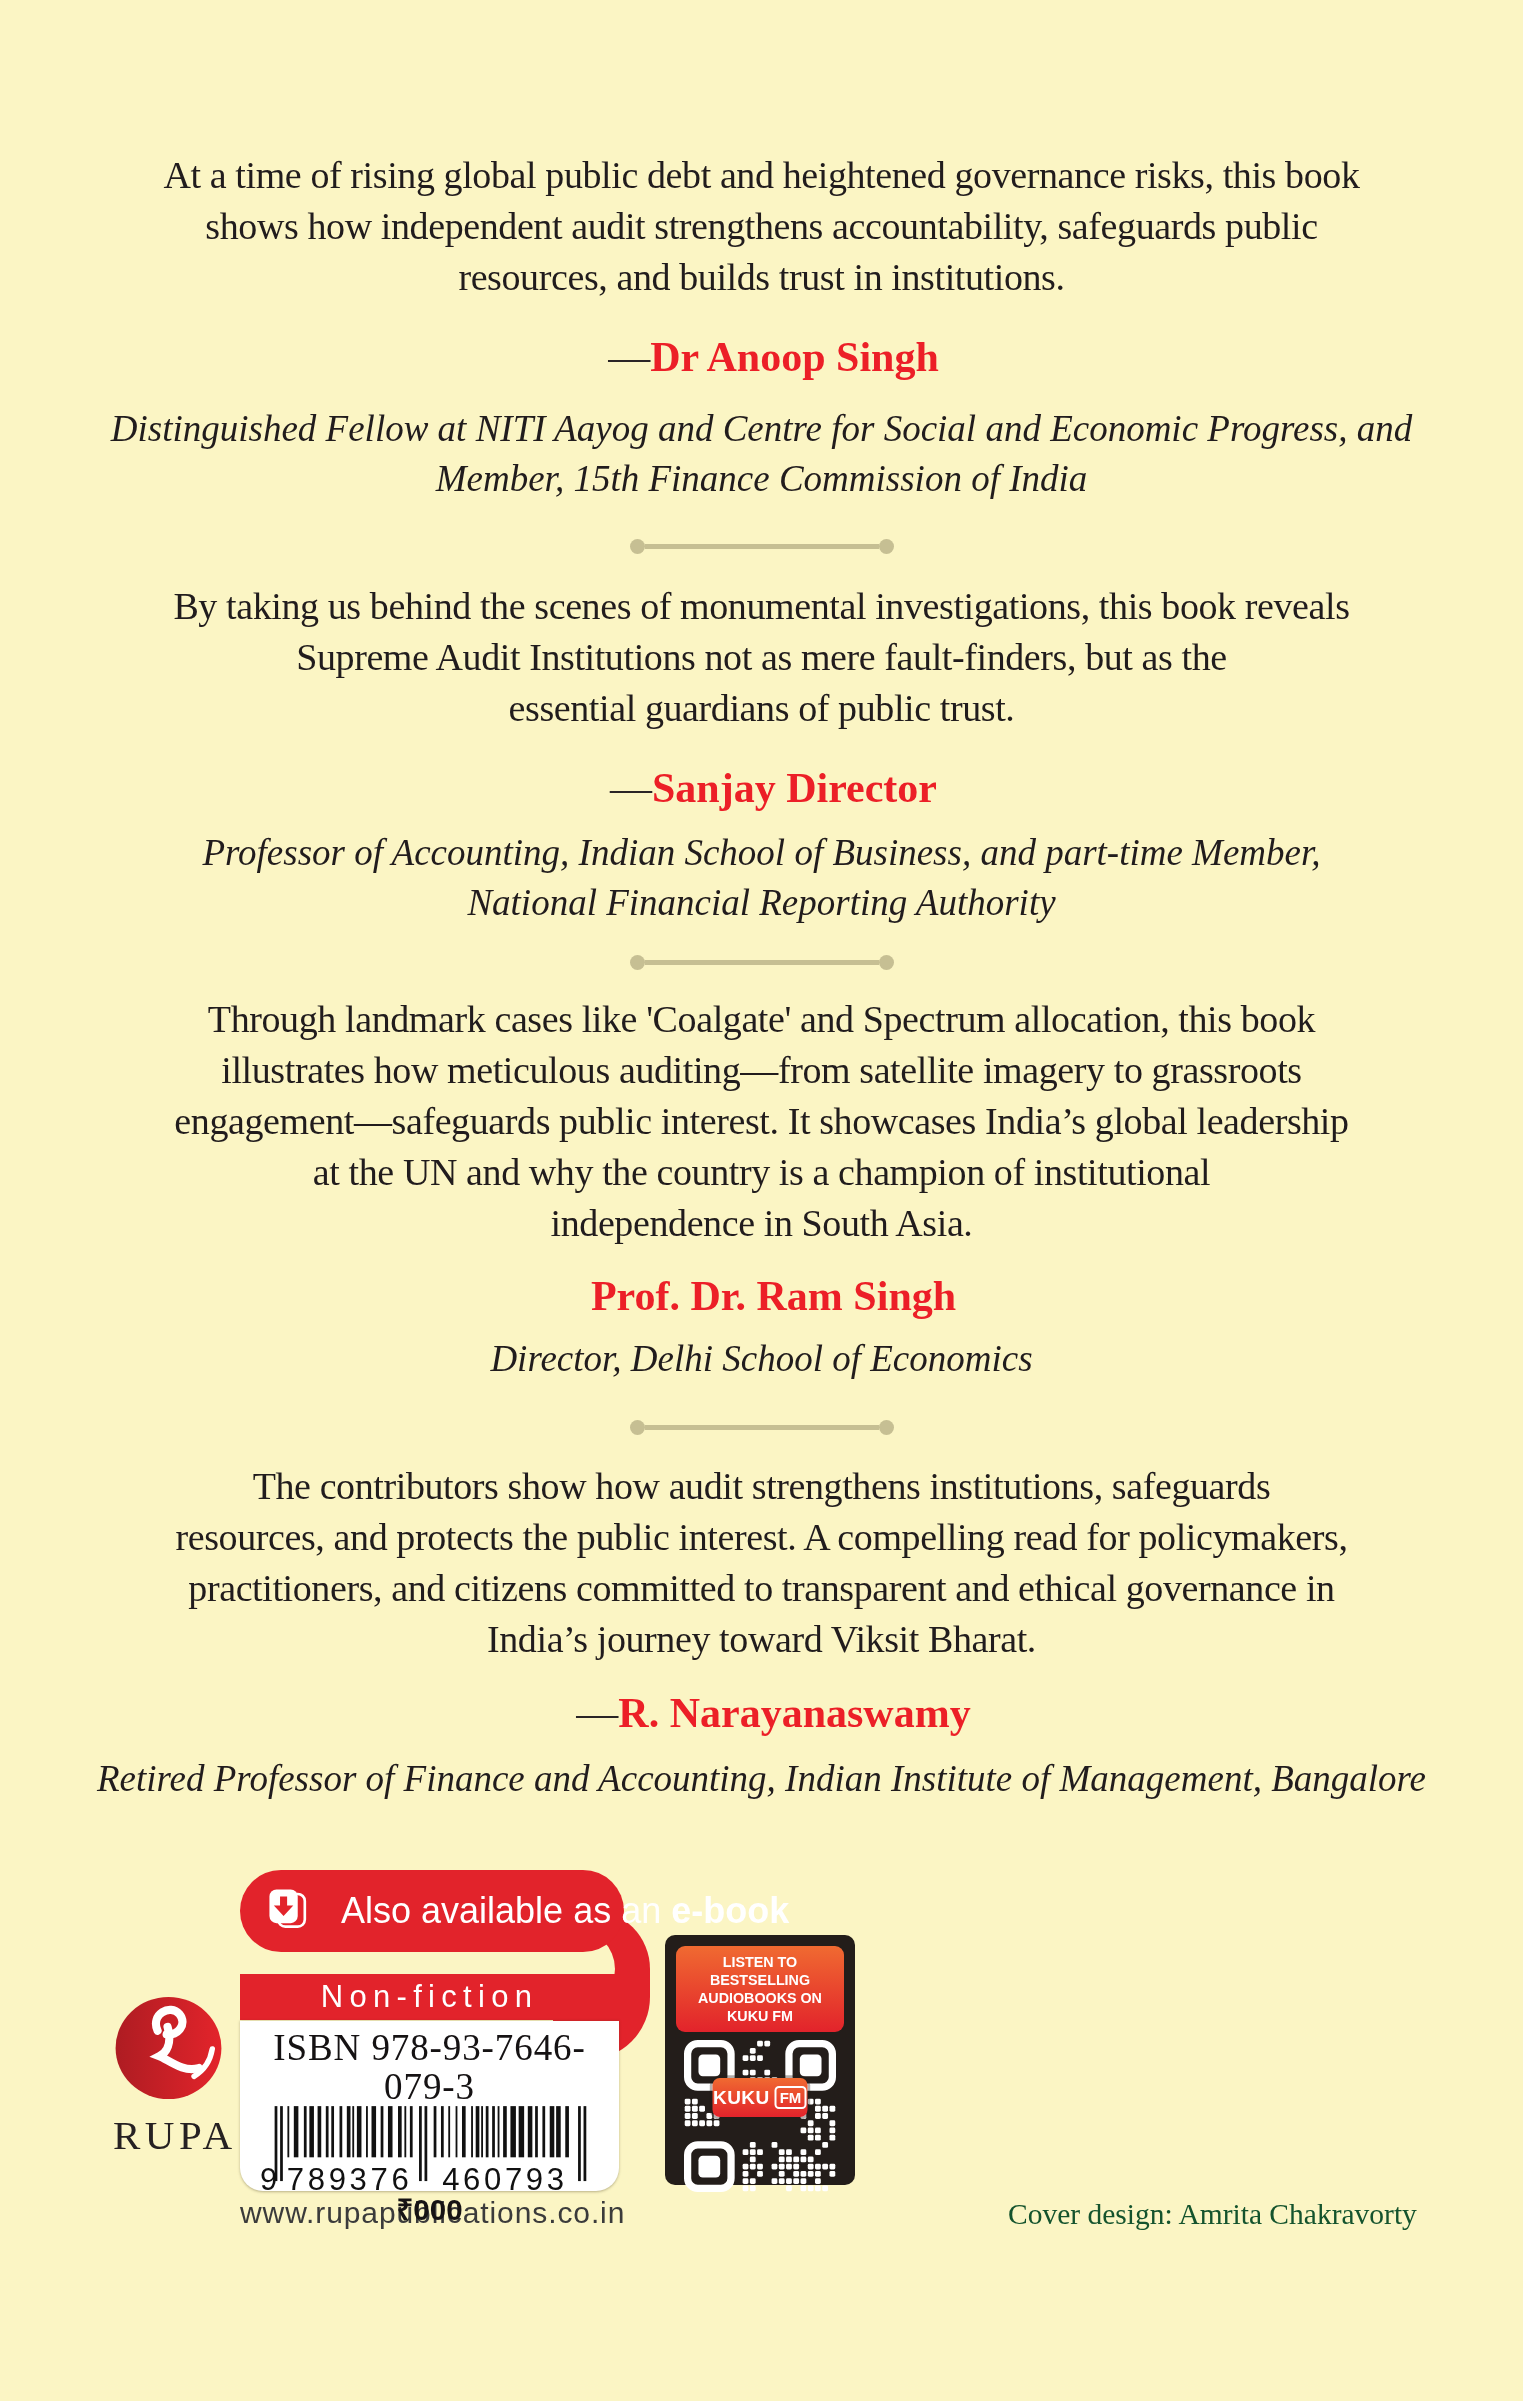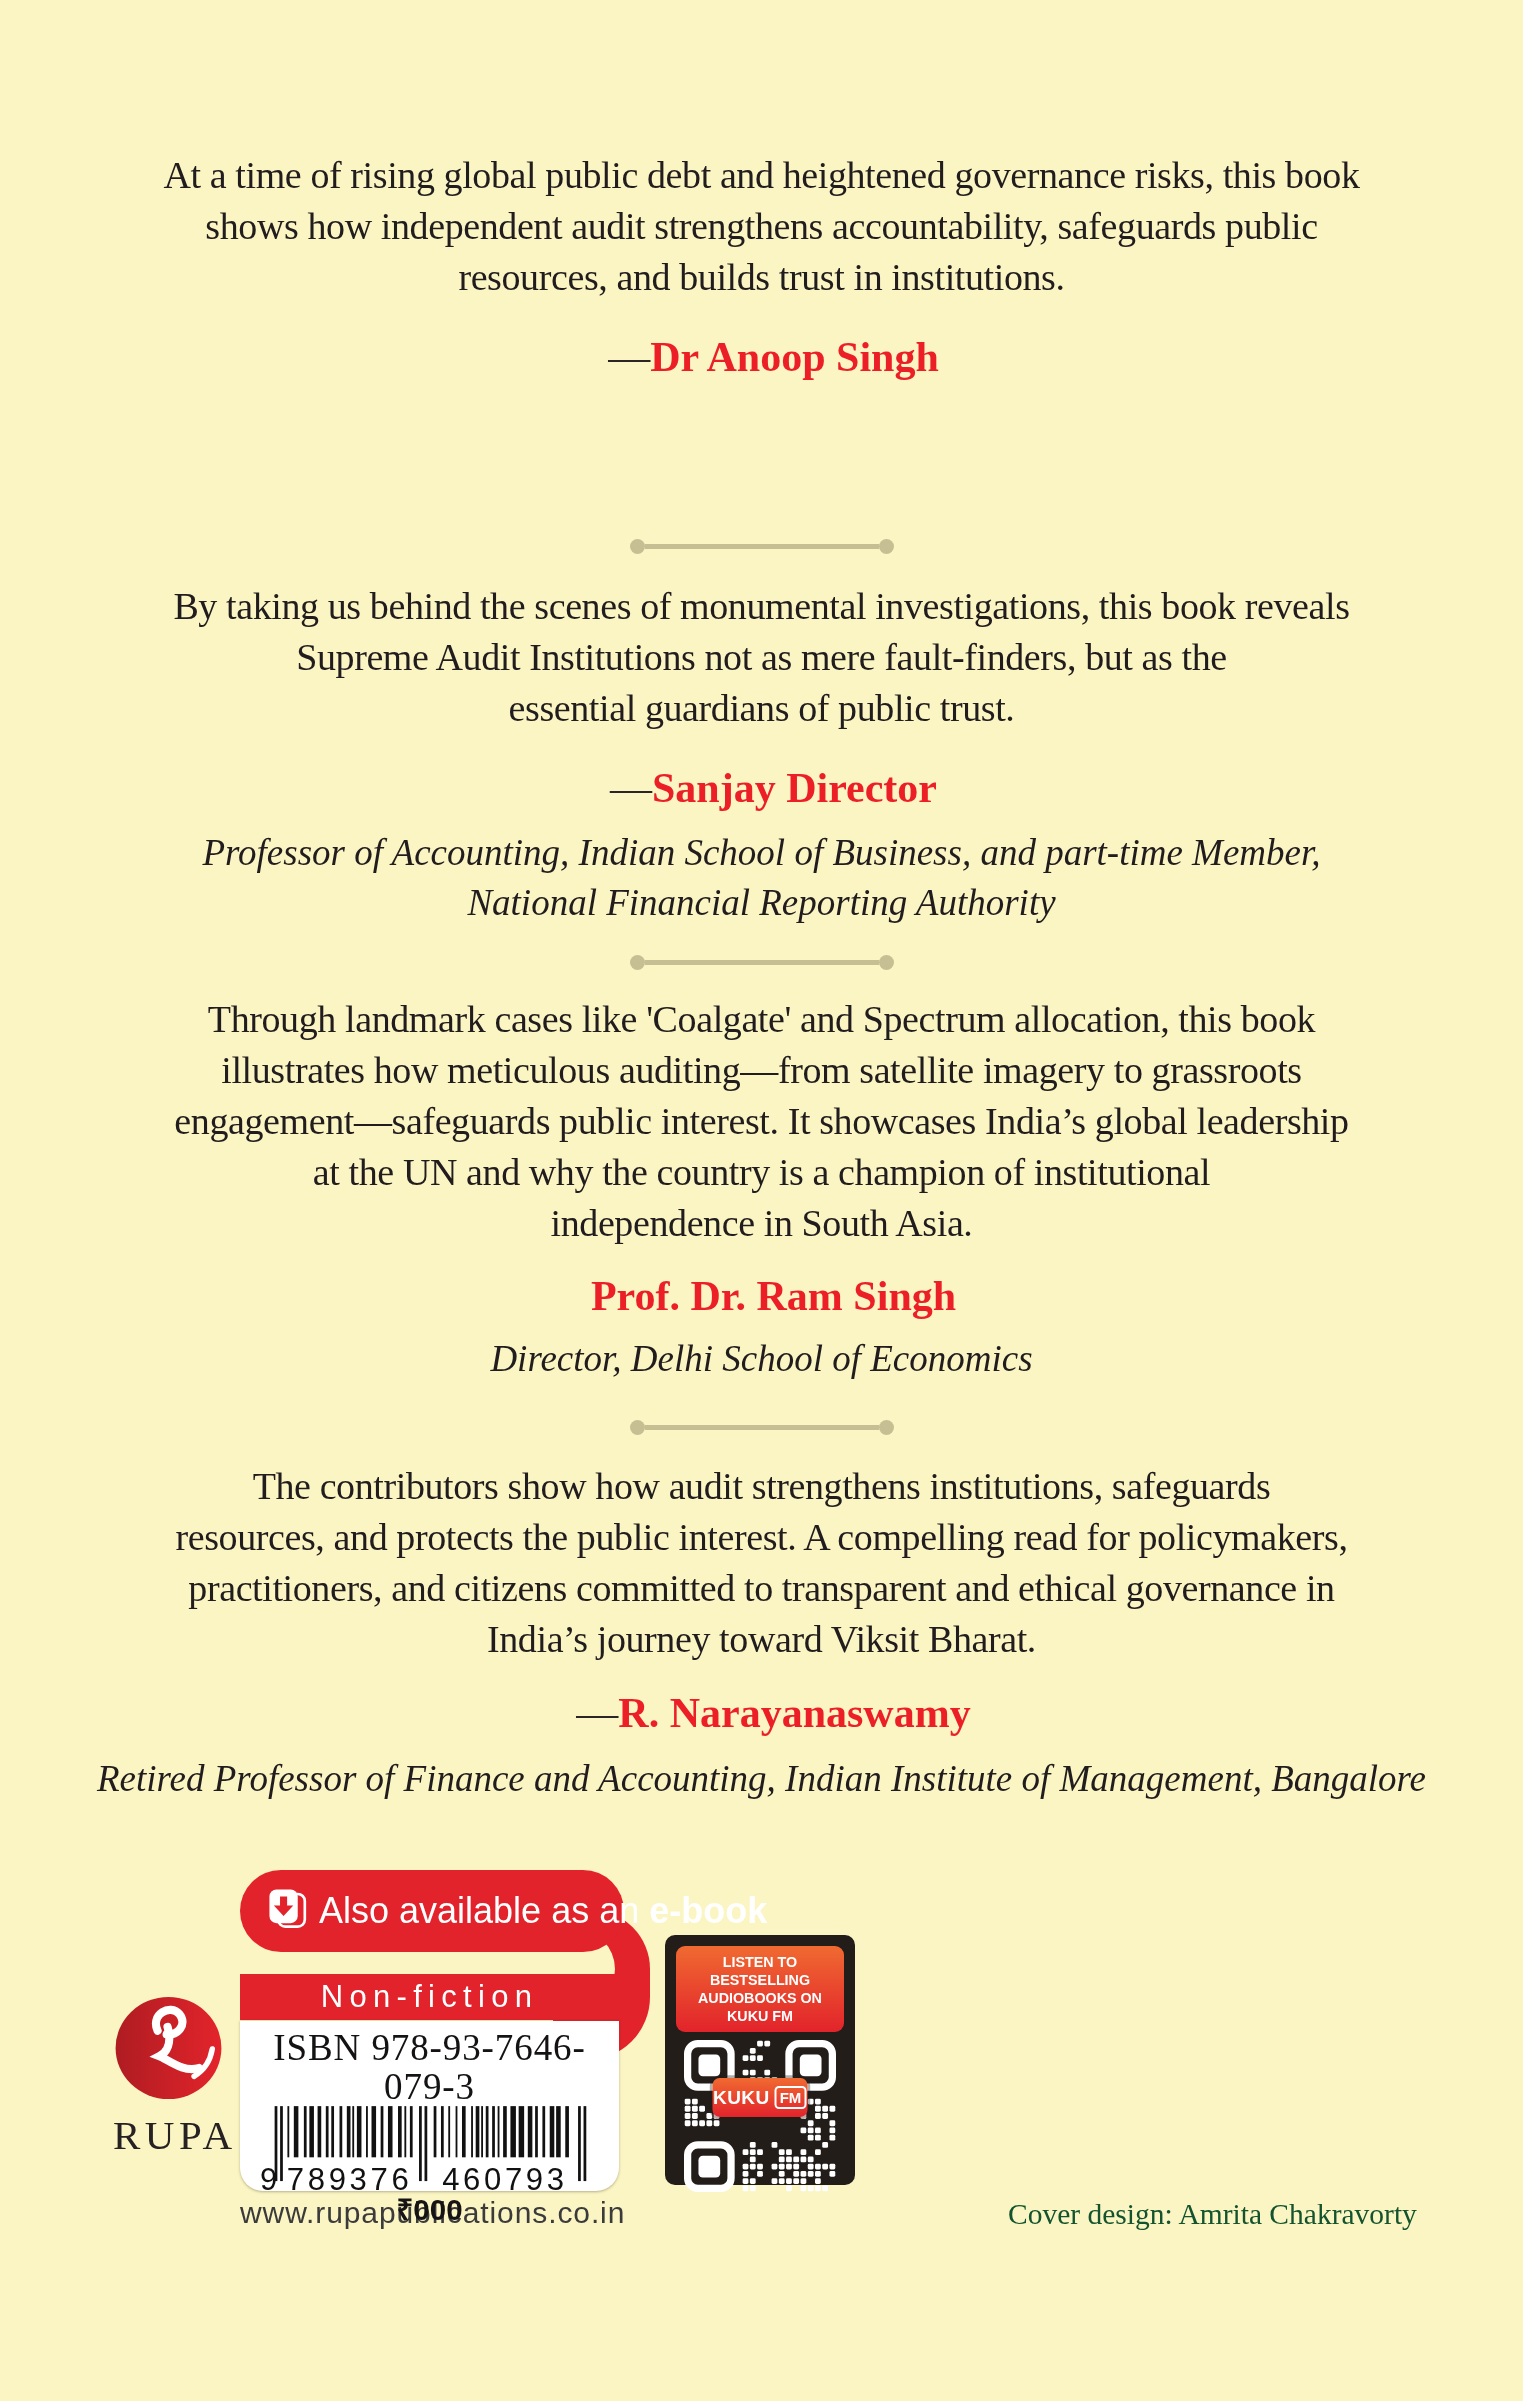--- a/index.html
+++ b/index.html
@@ -48,21 +48,21 @@
     position:absolute;left:0;width:100%;
     display:flex;justify-content:center;align-items:center;
   }
   .divider .dot{width:15px;height:15px;border-radius:50%;background:var(--tan);}
   .divider .bar{width:234px;height:5.4px;background:var(--tan);}
 
   
   .ebook-pill{
     position:absolute;left:240px;top:1870px;width:384px;height:82px;
     background:var(--red);border-radius:41px;
-    display:flex;align-items:center;gap:6px;padding:0 23px;
+    display:flex;align-items:center;gap:28px;padding:0 23px;
     z-index:3;
   }
   .ebook-pill .txt{
     color:#fff;font-family:"Liberation Sans",sans-serif;
     font-size:36px;white-space:nowrap;
   }
   .ebook-pill .txt b{font-weight:700;}
   .ribbon-curl{
     position:absolute;left:553px;top:1910px;width:97px;height:150px;
     background:var(--red);border-radius:0 59px 63px 0;z-index:1;
@@ -144,20 +144,22 @@
 </style>
 </head>
 <body>
 
 <div class="page">
 
   <p class="quote" style="top:150px">At a time of rising global public debt and heightened governance risks, this book
 shows how independent audit strengthens accountability, safeguards public
 resources, and builds trust in institutions.</p>
   <p class="author" style="top:334px"><span class="dash">—</span><span class="nm">Dr Anoop Singh</span></p>
+  <p class="credit" style="top:404px">Distinguished Fellow at NITI Aayog and Centre for Social and Economic Progress, and
+Member, 15th Finance Commission of India</p>
 
   <div class="divider" style="top:539px">
     <span class="dot"></span>
       <span class="bar"></span>
       <span class="dot"></span>
   </div>
 
   <p class="quote" style="top:581px">By taking us behind the scenes of monumental investigations, this book reveals
 Supreme Audit Institutions not as mere fault-finders, but as the
 essential guardians of public trust.</p>

